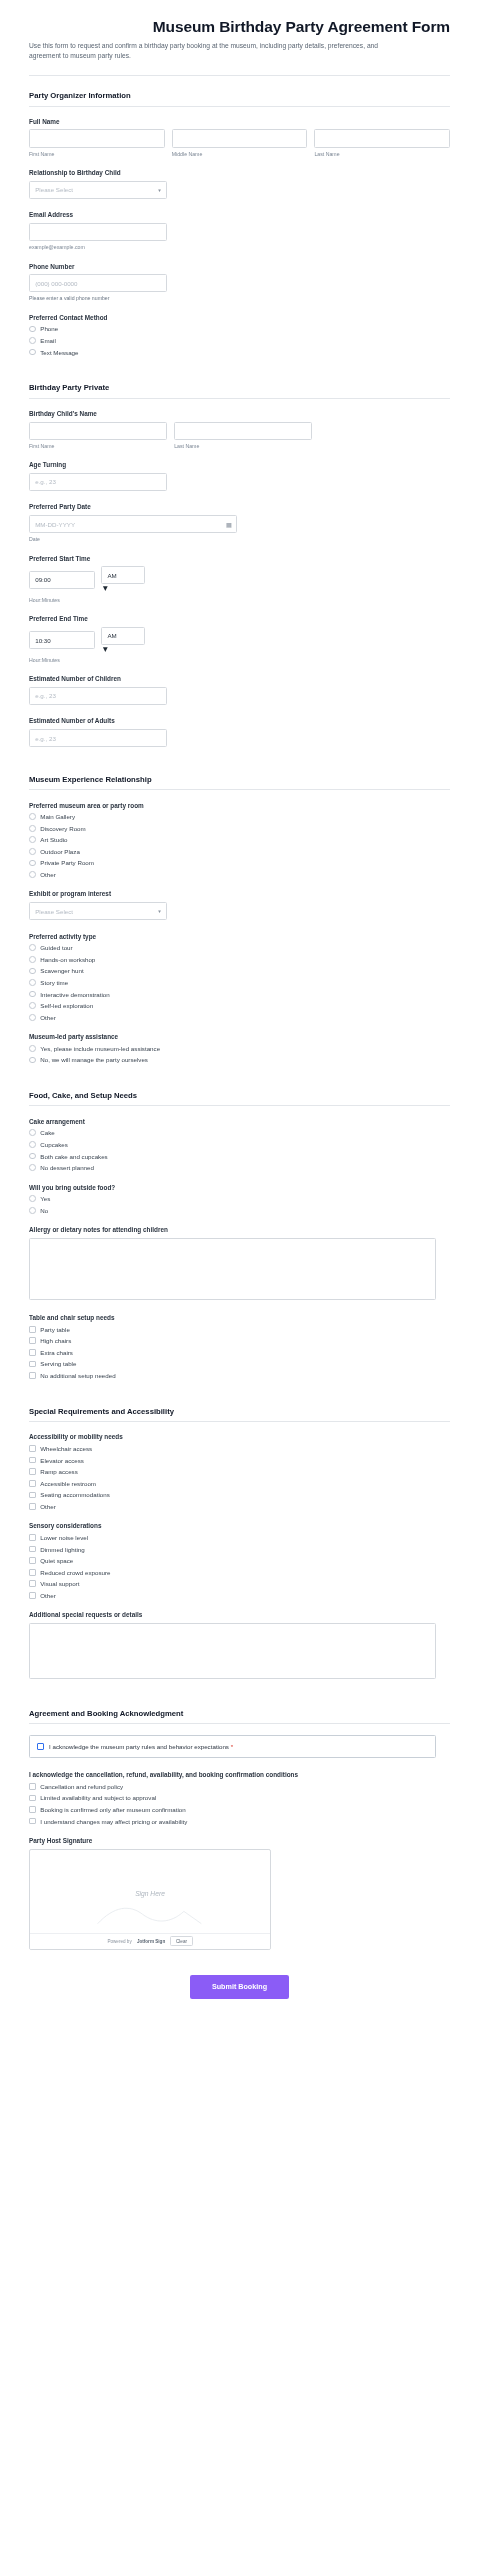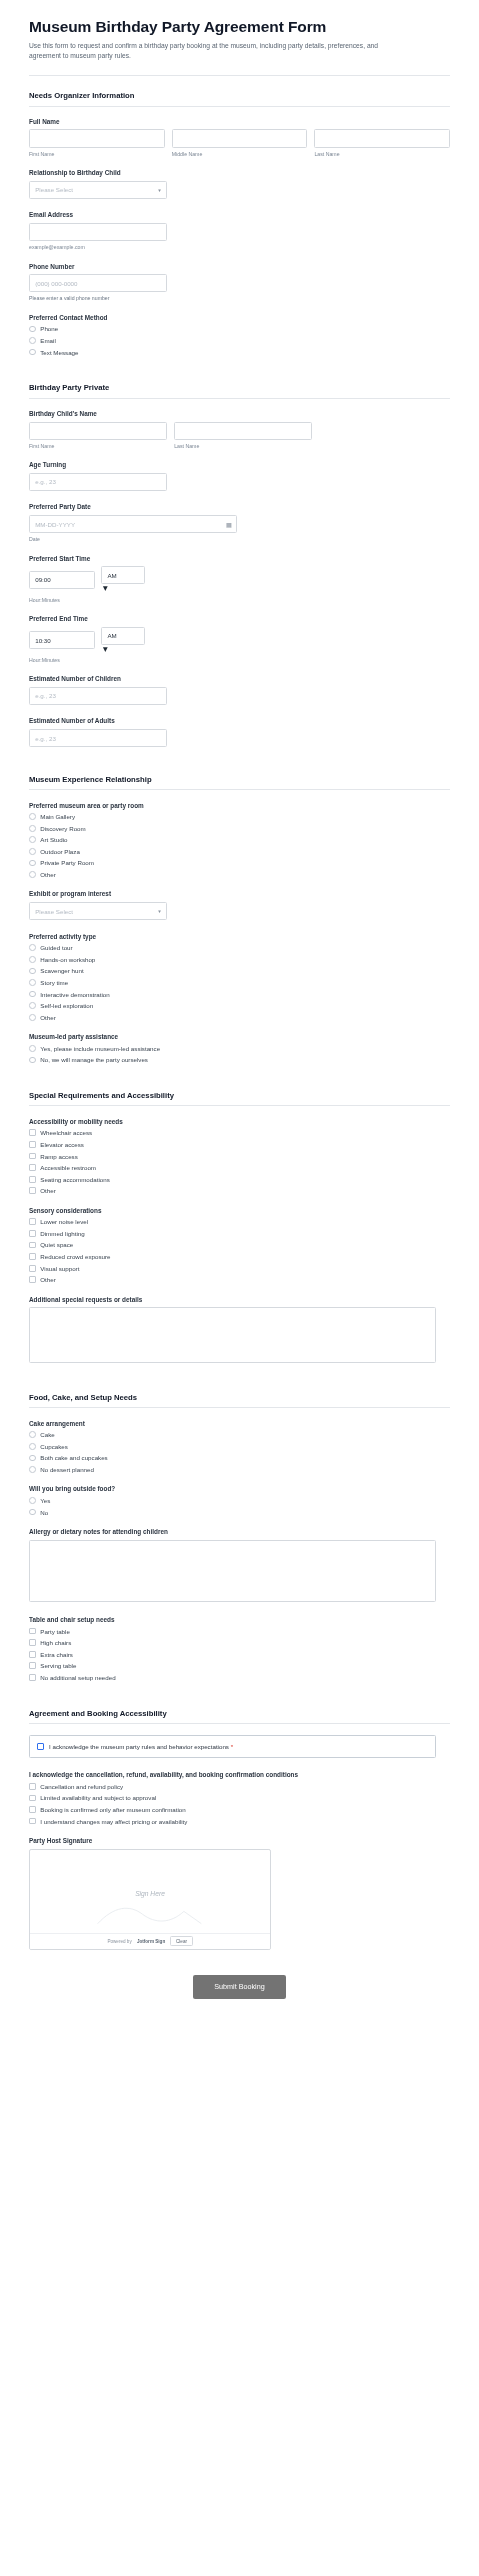--- a/index.html
+++ b/index.html
@@ -13,20 +13,21 @@
   .page {
     width: 479px;
     padding: 17.5px 29px 20.6px 29px;
   }
   .form-title {
     font-size: 15.5px;
     font-weight: bold;
     color: #111827;
     margin: 0 0 5.2px 0;
     letter-spacing: -0.1px;
+    text-align: right;
   }
   .form-desc {
     font-size: 6.7px;
     line-height: 1.55;
     color: #5a6572;
     margin: 0;
     max-width: 371px;
   }
   .top-rule {
     border: 0;
@@ -190,42 +191,42 @@
     color: #5a6572;
     padding: 1.5px 4.6px;
     font-family: "Liberation Sans", sans-serif;
   }
   .submit-row {
     display: flex;
     justify-content: center;
     margin-top: 25px;
   }
   .submit-btn {
-    background: #737373;
+    background: #8b5cf6;
     color: #ffffff;
     font-size: 7.2px;
-    font-weight: normal;
+    font-weight: bold;
     border: 0;
     border-radius: 2.1px;
     padding: 7.7px 21.6px;
     font-family: "Liberation Sans", sans-serif;
     cursor: pointer;
   }
 </style>
 </head>
 <body>
 
 <div class="page">
 
   <h1 class="form-title">Museum Birthday Party Agreement Form</h1>
   <p class="form-desc">Use this form to request and confirm a birthday party booking at the museum, including party details, preferences, and agreement to museum party rules.</p>
   <hr class="top-rule">
 
   <div class="section">
-    <h2 class="section-title">Needs Organizer Information</h2>
+    <h2 class="section-title">Party Organizer Information</h2>
     <hr class="section-rule">
 
     <div class="field">
       <label class="field-label">Full Name</label>
       <div class="name-row">
         <div class="name-col">
           <input type="text" style="">
           <div class="sub-label">First Name</div>
         </div>
         <div class="name-col">
@@ -442,20 +443,92 @@
         </div>
         <div class="opt">
           <span class="radio"></span>
           <span class="opt-text">No, we will manage the party ourselves</span>
         </div>
       </div>
     </div>
   </div>
 
   <div class="section">
+    <h2 class="section-title">Food, Cake, and Setup Needs</h2>
+    <hr class="section-rule">
+
+    <div class="field">
+      <label class="field-label">Cake arrangement</label>
+      <div class="opt-list">
+        <div class="opt">
+          <span class="radio"></span>
+          <span class="opt-text">Cake</span>
+        </div>
+        <div class="opt">
+          <span class="radio"></span>
+          <span class="opt-text">Cupcakes</span>
+        </div>
+        <div class="opt">
+          <span class="radio"></span>
+          <span class="opt-text">Both cake and cupcakes</span>
+        </div>
+        <div class="opt">
+          <span class="radio"></span>
+          <span class="opt-text">No dessert planned</span>
+        </div>
+      </div>
+    </div>
+
+    <div class="field">
+      <label class="field-label">Will you bring outside food?</label>
+      <div class="opt-list">
+        <div class="opt">
+          <span class="radio"></span>
+          <span class="opt-text">Yes</span>
+        </div>
+        <div class="opt">
+          <span class="radio"></span>
+          <span class="opt-text">No</span>
+        </div>
+      </div>
+    </div>
+
+    <div class="field">
+      <label class="field-label">Allergy or dietary notes for attending children</label>
+      <textarea class="big" style=""></textarea>
+    </div>
+
+    <div class="field">
+      <label class="field-label">Table and chair setup needs</label>
+      <div class="opt-list">
+        <div class="opt">
+          <span class="checkbox"></span>
+          <span class="opt-text">Party table</span>
+        </div>
+        <div class="opt">
+          <span class="checkbox"></span>
+          <span class="opt-text">High chairs</span>
+        </div>
+        <div class="opt">
+          <span class="checkbox"></span>
+          <span class="opt-text">Extra chairs</span>
+        </div>
+        <div class="opt">
+          <span class="checkbox"></span>
+          <span class="opt-text">Serving table</span>
+        </div>
+        <div class="opt">
+          <span class="checkbox"></span>
+          <span class="opt-text">No additional setup needed</span>
+        </div>
+      </div>
+    </div>
+  </div>
+
+  <div class="section">
     <h2 class="section-title">Special Requirements and Accessibility</h2>
     <hr class="section-rule">
 
     <div class="field">
       <label class="field-label">Accessibility or mobility needs</label>
       <div class="opt-list">
         <div class="opt">
           <span class="checkbox"></span>
           <span class="opt-text">Wheelchair access</span>
         </div>
@@ -512,93 +585,21 @@
       </div>
     </div>
 
     <div class="field">
       <label class="field-label">Additional special requests or details</label>
       <textarea class="med" style=""></textarea>
     </div>
   </div>
 
   <div class="section">
-    <h2 class="section-title">Food, Cake, and Setup Needs</h2>
-    <hr class="section-rule">
-
-    <div class="field">
-      <label class="field-label">Cake arrangement</label>
-      <div class="opt-list">
-        <div class="opt">
-          <span class="radio"></span>
-          <span class="opt-text">Cake</span>
-        </div>
-        <div class="opt">
-          <span class="radio"></span>
-          <span class="opt-text">Cupcakes</span>
-        </div>
-        <div class="opt">
-          <span class="radio"></span>
-          <span class="opt-text">Both cake and cupcakes</span>
-        </div>
-        <div class="opt">
-          <span class="radio"></span>
-          <span class="opt-text">No dessert planned</span>
-        </div>
-      </div>
-    </div>
-
-    <div class="field">
-      <label class="field-label">Will you bring outside food?</label>
-      <div class="opt-list">
-        <div class="opt">
-          <span class="radio"></span>
-          <span class="opt-text">Yes</span>
-        </div>
-        <div class="opt">
-          <span class="radio"></span>
-          <span class="opt-text">No</span>
-        </div>
-      </div>
-    </div>
-
-    <div class="field">
-      <label class="field-label">Allergy or dietary notes for attending children</label>
-      <textarea class="big" style=""></textarea>
-    </div>
-
-    <div class="field">
-      <label class="field-label">Table and chair setup needs</label>
-      <div class="opt-list">
-        <div class="opt">
-          <span class="checkbox"></span>
-          <span class="opt-text">Party table</span>
-        </div>
-        <div class="opt">
-          <span class="checkbox"></span>
-          <span class="opt-text">High chairs</span>
-        </div>
-        <div class="opt">
-          <span class="checkbox"></span>
-          <span class="opt-text">Extra chairs</span>
-        </div>
-        <div class="opt">
-          <span class="checkbox"></span>
-          <span class="opt-text">Serving table</span>
-        </div>
-        <div class="opt">
-          <span class="checkbox"></span>
-          <span class="opt-text">No additional setup needed</span>
-        </div>
-      </div>
-    </div>
-  </div>
-
-  <div class="section">
-    <h2 class="section-title">Agreement and Booking Accessibility</h2>
+    <h2 class="section-title">Agreement and Booking Acknowledgment</h2>
     <hr class="section-rule">
 
     <div class="ack-box">
       <span class="checkbox"></span>
       <span class="ack-text"><span>I acknowledge the museum party rules and behavior expectations</span> <span class="req-star">*</span></span>
     </div>
 
     <div class="field">
       <label class="field-label">I acknowledge the cancellation, refund, availability, and booking confirmation conditions</label>
       <div class="opt-list">

